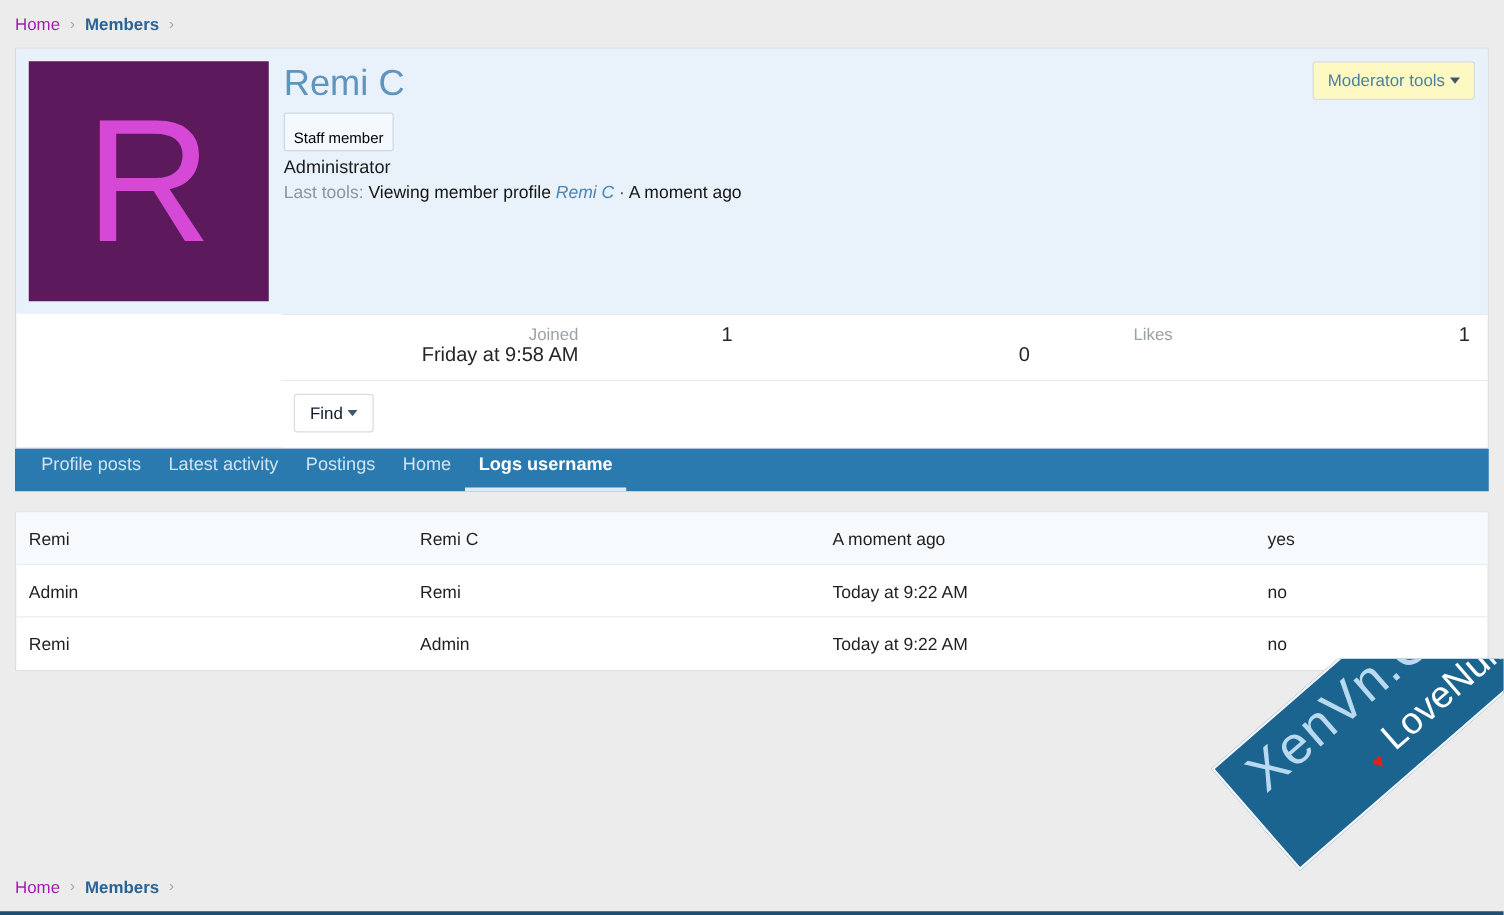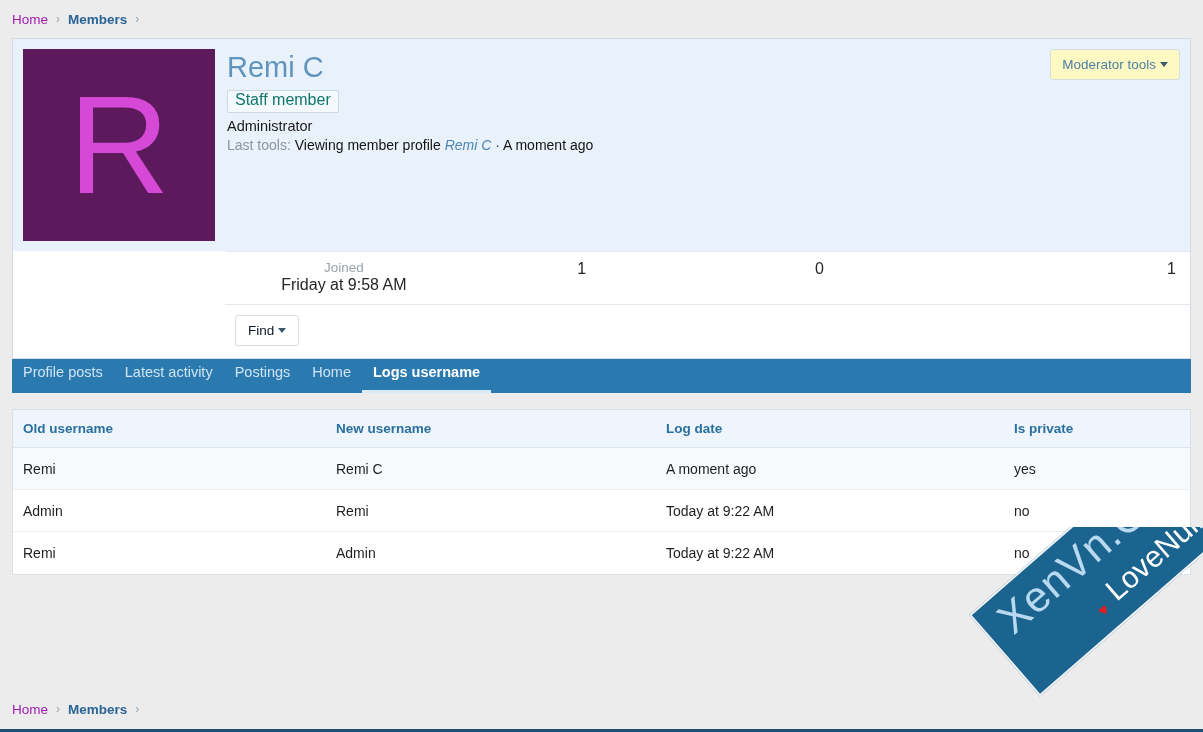--- a/index.html
+++ b/index.html
@@ -62,23 +62,23 @@
     font-size: 29px;
     color: #5f94bd;
     font-weight: normal;
     line-height: 1.15;
     margin-bottom: 6px;
   }
   .badge {
     display: inline-block;
     border: 1px solid #cbd9e6;
     background: #f4f9fd;
-    color: #0f766e;
-    font-size: 16px;
-    padding: 0 7px 3px;
+    color: #000000;
+    font-size: 12px;
+    padding: 12px 7px 3px;
     border-radius: 2px;
     margin-bottom: 5px;
   }
   .user-title { font-size: 14.5px; color: #1a1a1a; margin-bottom: 3px; }
   .last-seen { font-size: 14px; color: #141414; }
   .last-seen .ls-label { color: #8b959d; }
   .last-seen .ls-link { color: #4c86b4; font-style: italic; }
   .last-seen .ls-dot { color: #4a4a4a; }
 
   .mod-tools {
@@ -106,23 +106,23 @@
   .stats {
     display: flex;
     background: #fff;
     border-top: 1px solid #e2e8ed;
     border-bottom: 1px solid #e2e8ed;
     margin-left: 212px;
     padding: 8px 14px 10px 0;
   }
   .stat { flex: 1; text-align: center; }
   .stat:last-child { text-align: right; }
-  .stat-label { font-size: 13.5px; color: #9aa2a9; margin-bottom: 1px; }
+  .stat-label { font-size: 13.5px; color: #9aa2a9; margin-bottom: 1px; text-align: right; }
   .stat-value { font-size: 16px; color: #262626; }
-  .stat-joined .stat-value { white-space: nowrap; }
+  .stat-joined .stat-value { white-space: nowrap; text-align: right; }
 
   
   .actions {
     background: #fff;
     margin-left: 212px;
     padding: 10px 0 12px 10px;
   }
   .find-btn {
     border: 1px solid #d6dde3;
     background: #fff;
@@ -134,21 +134,21 @@
     font-family: "Liberation Sans", sans-serif;
   }
 
   
   .tabbar {
     margin: 0 12px;
     background: #2a7ab0;
     display: flex;
     align-items: flex-end;
     height: 34px;
-    padding: 0 0;
+    padding: 0 10px;
   }
   .tab {
     color: #cfe4f3;
     font-size: 14.5px;
     padding: 5px 11px 8px;
     cursor: pointer;
     border-bottom: 3px solid transparent;
     line-height: 1.4;
   }
   .tab.active { color: #fff; border-bottom-color: #dbeaf5; font-weight: bold; }
@@ -251,20 +251,21 @@
 
   <div class="stats">
     <div class="stat stat-joined">
       <div class="stat-label">Joined</div>
       <div class="stat-value">Friday at 9:58 AM</div>
     </div>
     <div class="stat">
       <div class="stat-value">1</div>
     </div>
     <div class="stat">
+      <div class="stat-label">Likes</div>
       <div class="stat-value">0</div>
     </div>
     <div class="stat">
       <div class="stat-value">1</div>
     </div>
   </div>
 
   <div class="actions">
     <button class="find-btn">
       <span>Find</span><span class="caret"></span>
@@ -274,26 +275,20 @@
 
 <div class="tabbar">
   <div class="tab">Profile posts</div>
   <div class="tab">Latest activity</div>
   <div class="tab">Postings</div>
   <div class="tab">Home</div>
   <div class="tab active">Logs username</div>
 </div>
 
 <div class="table">
-  <div class="trow thead">
-    <div class="cell c1">Old username</div>
-    <div class="cell c2">New username</div>
-    <div class="cell c3">Log date</div>
-    <div class="cell c4">Is private</div>
-  </div>
 
   <div class="trow tbody-row alt">
     <div class="cell c1">Remi</div>
     <div class="cell c2">Remi C</div>
     <div class="cell c3">A moment ago</div>
     <div class="cell c4">yes</div>
   </div>
   <div class="trow tbody-row">
     <div class="cell c1">Admin</div>
     <div class="cell c2">Remi</div>

